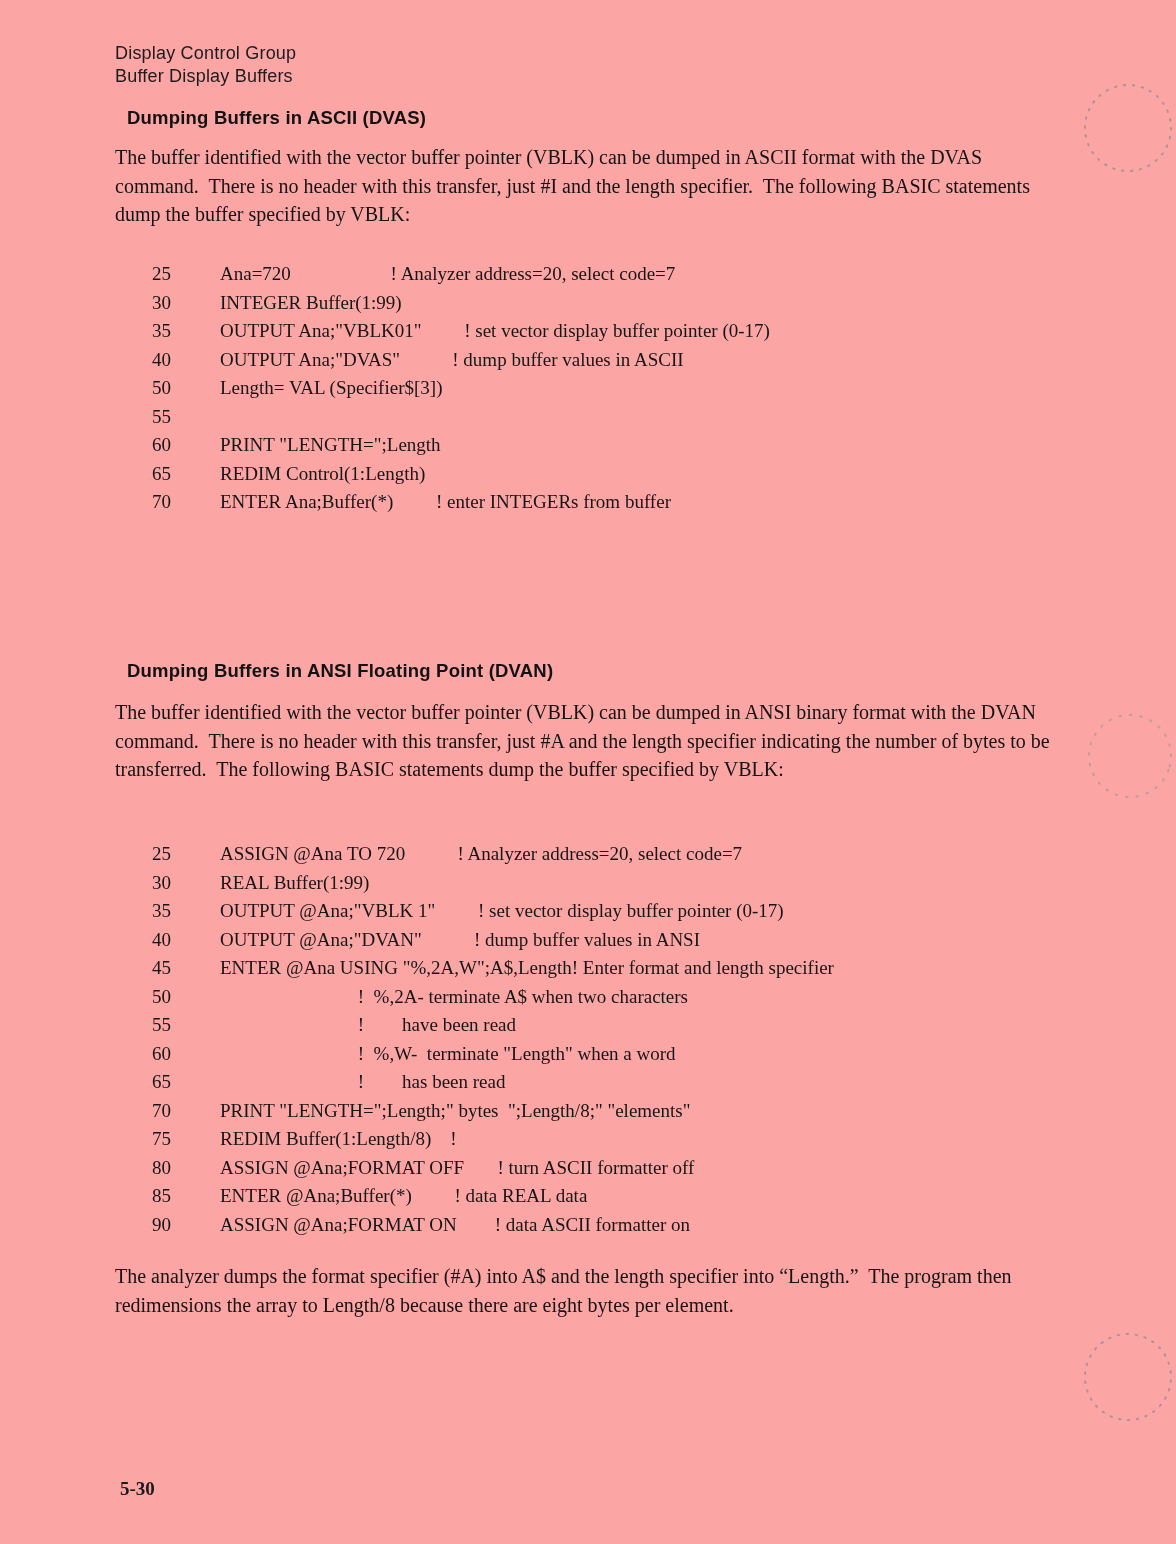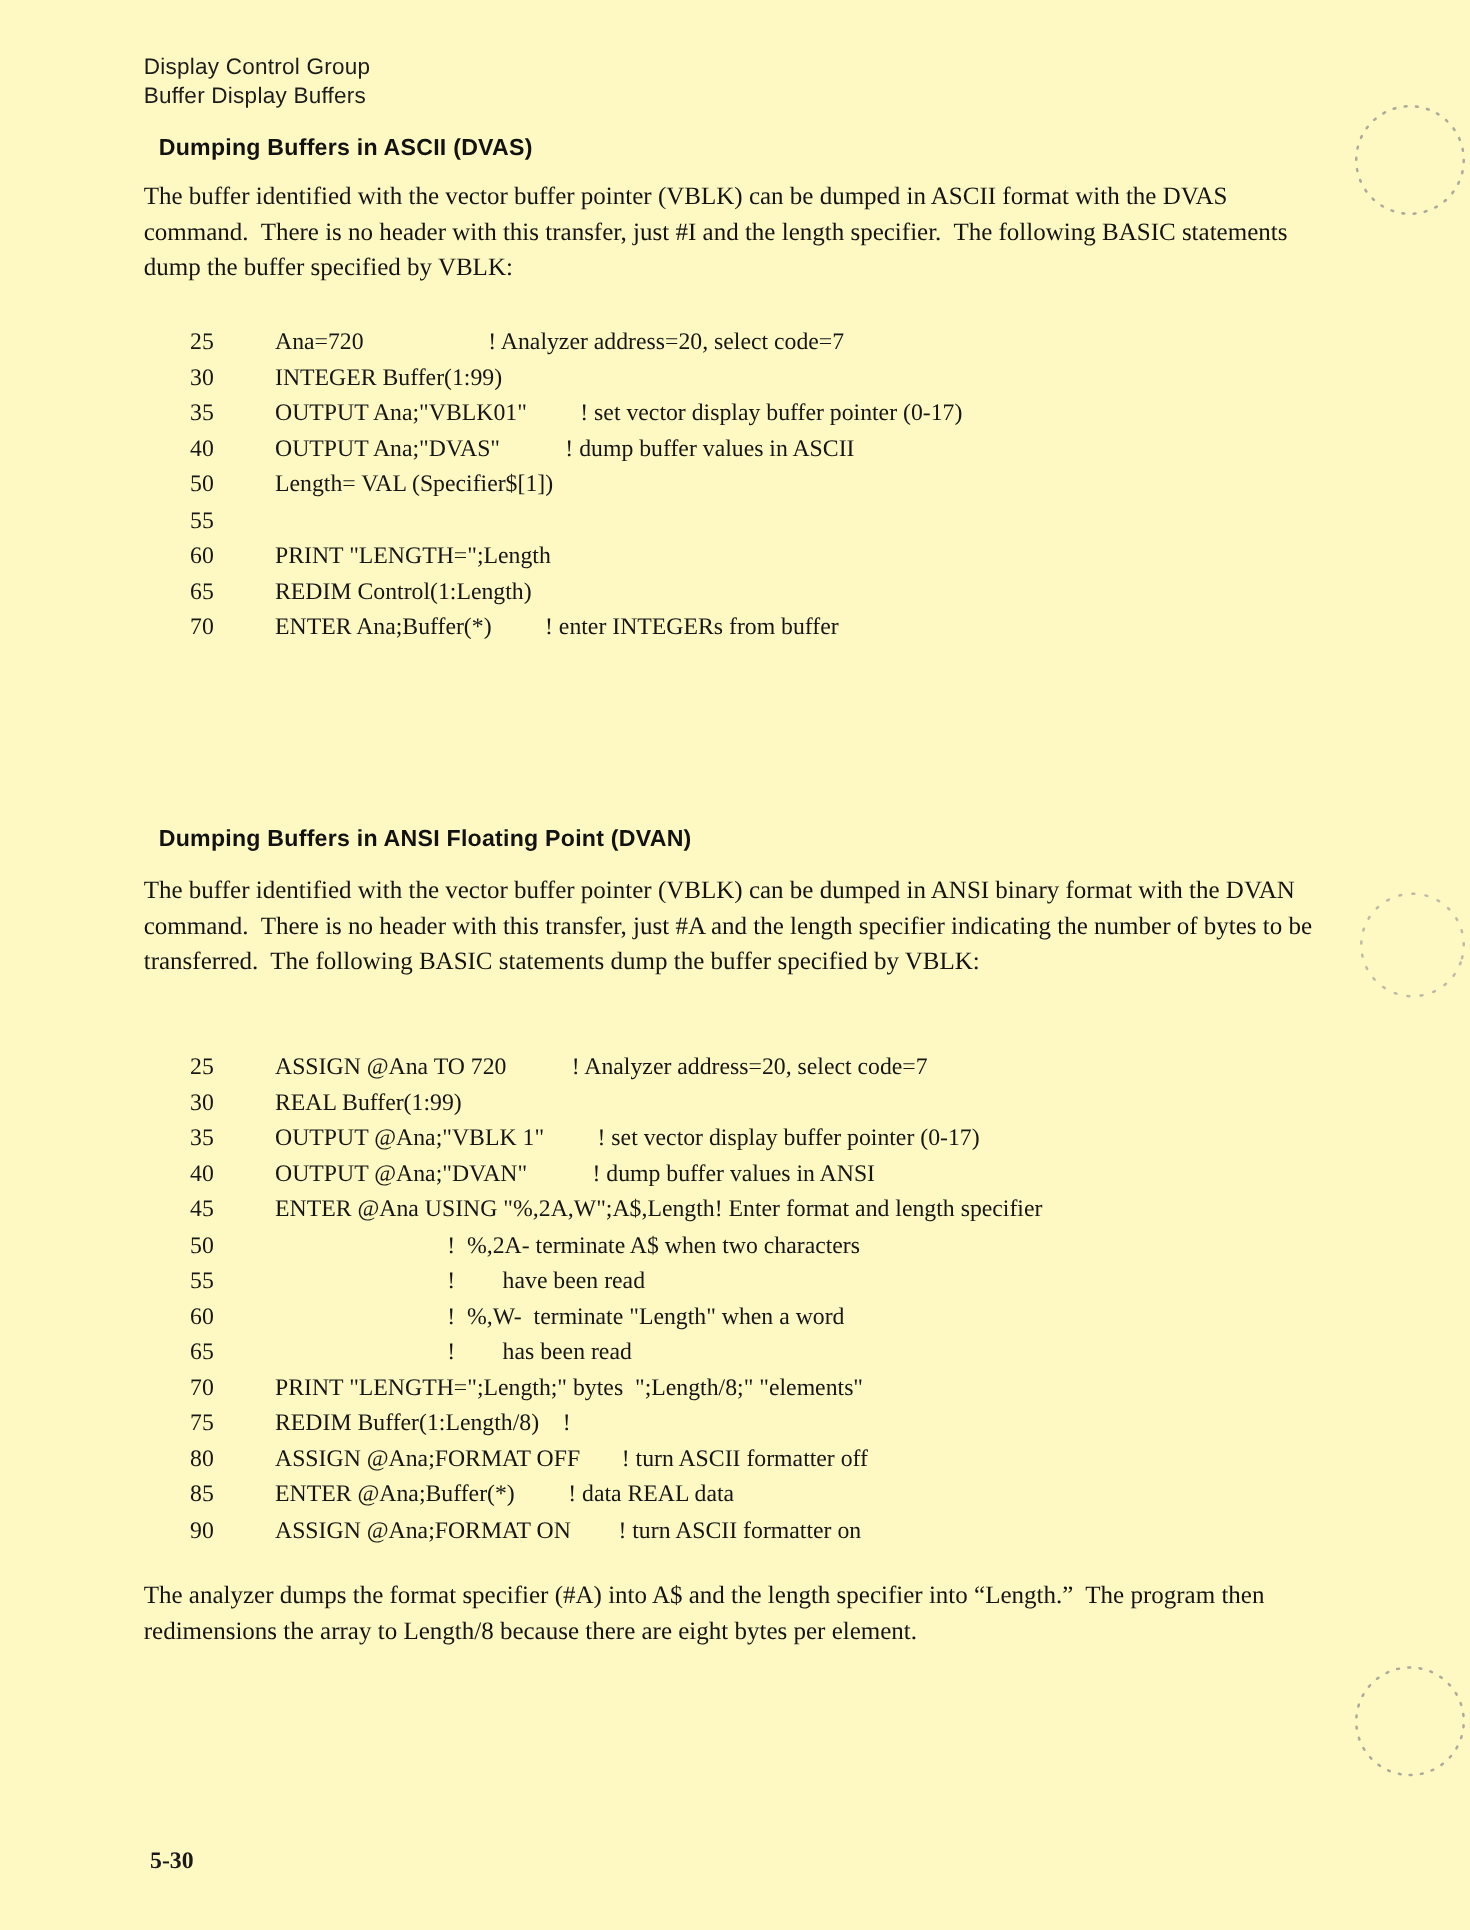--- a/index.html
+++ b/index.html
@@ -1,20 +1,20 @@
 <!DOCTYPE html>
 <html><head>
 <meta charset="utf-8">
 <style>
   html, body { margin: 0; padding: 0; background: #e8e8e8; }
   .page {
     position: relative;
     width: 1176px;
     height: 1544px;
-    background: #fef9c3;
+    background: #fca5a5;
     color: #151515;
     margin: 0 auto;
     overflow: hidden;
   }
   .doc-header {
     position: absolute;
     left: 115px;
     top: 42px;
     font-family: "Liberation Sans", sans-serif;
     font-size: 18px;
@@ -77,21 +77,21 @@
 
   <div class="section-heading" style="top:107px">Dumping Buffers in ASCII (DVAS)</div>
 
   <div class="para" style="top:143px">The buffer identified with the vector buffer pointer (VBLK) can be dumped in ASCII format with the DVAS command.  There is no header with this transfer, just #I and the length specifier.  The following BASIC statements dump the buffer specified by VBLK:</div>
 
   <div class="code" style="top:260px">
     <div class="code-line"><span class="ln">25</span><span class="ct">Ana=720                     ! Analyzer address=20, select code=7</span></div>
     <div class="code-line"><span class="ln">30</span><span class="ct">INTEGER Buffer(1:99)</span></div>
     <div class="code-line"><span class="ln">35</span><span class="ct">OUTPUT Ana;"VBLK01"         ! set vector display buffer pointer (0-17)</span></div>
     <div class="code-line"><span class="ln">40</span><span class="ct">OUTPUT Ana;"DVAS"           ! dump buffer values in ASCII</span></div>
-    <div class="code-line"><span class="ln">50</span><span class="ct">Length= VAL (Specifier$[1])</span></div>
+    <div class="code-line"><span class="ln">50</span><span class="ct">Length= VAL (Specifier$[3])</span></div>
     <div class="code-line"><span class="ln">55</span><span class="ct"></span></div>
     <div class="code-line"><span class="ln">60</span><span class="ct">PRINT "LENGTH=";Length</span></div>
     <div class="code-line"><span class="ln">65</span><span class="ct">REDIM Control(1:Length)</span></div>
     <div class="code-line"><span class="ln">70</span><span class="ct">ENTER Ana;Buffer(*)         ! enter INTEGERs from buffer</span></div>
   </div>
 
 
   <div class="section-heading" style="top:660px">Dumping Buffers in ANSI Floating Point (DVAN)</div>
 
   <div class="para" style="top:698px;width:948px">The buffer identified with the vector buffer pointer (VBLK) can be dumped in ANSI binary format with the DVAN command.  There is no header with this transfer, just #A and the length specifier indicating the number of bytes to be transferred.  The following BASIC statements dump the buffer specified by VBLK:</div>
@@ -103,21 +103,21 @@
     <div class="code-line"><span class="ln">40</span><span class="ct">OUTPUT @Ana;"DVAN"           ! dump buffer values in ANSI</span></div>
     <div class="code-line"><span class="ln">45</span><span class="ct">ENTER @Ana USING "%,2A,W";A$,Length! Enter format and length specifier</span></div>
     <div class="code-line"><span class="ln">50</span><span class="ct">                             !  %,2A- terminate A$ when two characters</span></div>
     <div class="code-line"><span class="ln">55</span><span class="ct">                             !        have been read</span></div>
     <div class="code-line"><span class="ln">60</span><span class="ct">                             !  %,W-  terminate "Length" when a word</span></div>
     <div class="code-line"><span class="ln">65</span><span class="ct">                             !        has been read</span></div>
     <div class="code-line"><span class="ln">70</span><span class="ct">PRINT "LENGTH=";Length;" bytes  ";Length/8;" "elements"</span></div>
     <div class="code-line"><span class="ln">75</span><span class="ct">REDIM Buffer(1:Length/8)    !</span></div>
     <div class="code-line"><span class="ln">80</span><span class="ct">ASSIGN @Ana;FORMAT OFF       ! turn ASCII formatter off</span></div>
     <div class="code-line"><span class="ln">85</span><span class="ct">ENTER @Ana;Buffer(*)         ! data REAL data</span></div>
-    <div class="code-line"><span class="ln">90</span><span class="ct">ASSIGN @Ana;FORMAT ON        ! turn ASCII formatter on</span></div>
+    <div class="code-line"><span class="ln">90</span><span class="ct">ASSIGN @Ana;FORMAT ON        ! data ASCII formatter on</span></div>
   </div>
 
   <div class="para" style="top:1262px;width:948px">The analyzer dumps the format specifier (#A) into A$ and the length specifier into “Length.”  The program then redimensions the array to Length/8 because there are eight bytes per element.</div>
 
   <div class="page-footer">5-30</div>
 
   <svg class="hole" style="left:1082px;top:82px" width="92" height="92" viewBox="0 0 92 92">
     <circle cx="46" cy="46" r="43" fill="none" stroke="#8f8f8f" stroke-width="2" stroke-dasharray="1.5,7.5" opacity="0.75" transform="rotate(-60 46 46)" stroke-linecap="round"></circle>
   </svg>
   <svg class="hole" style="left:1086px;top:712px" width="88" height="88" viewBox="0 0 88 88">

